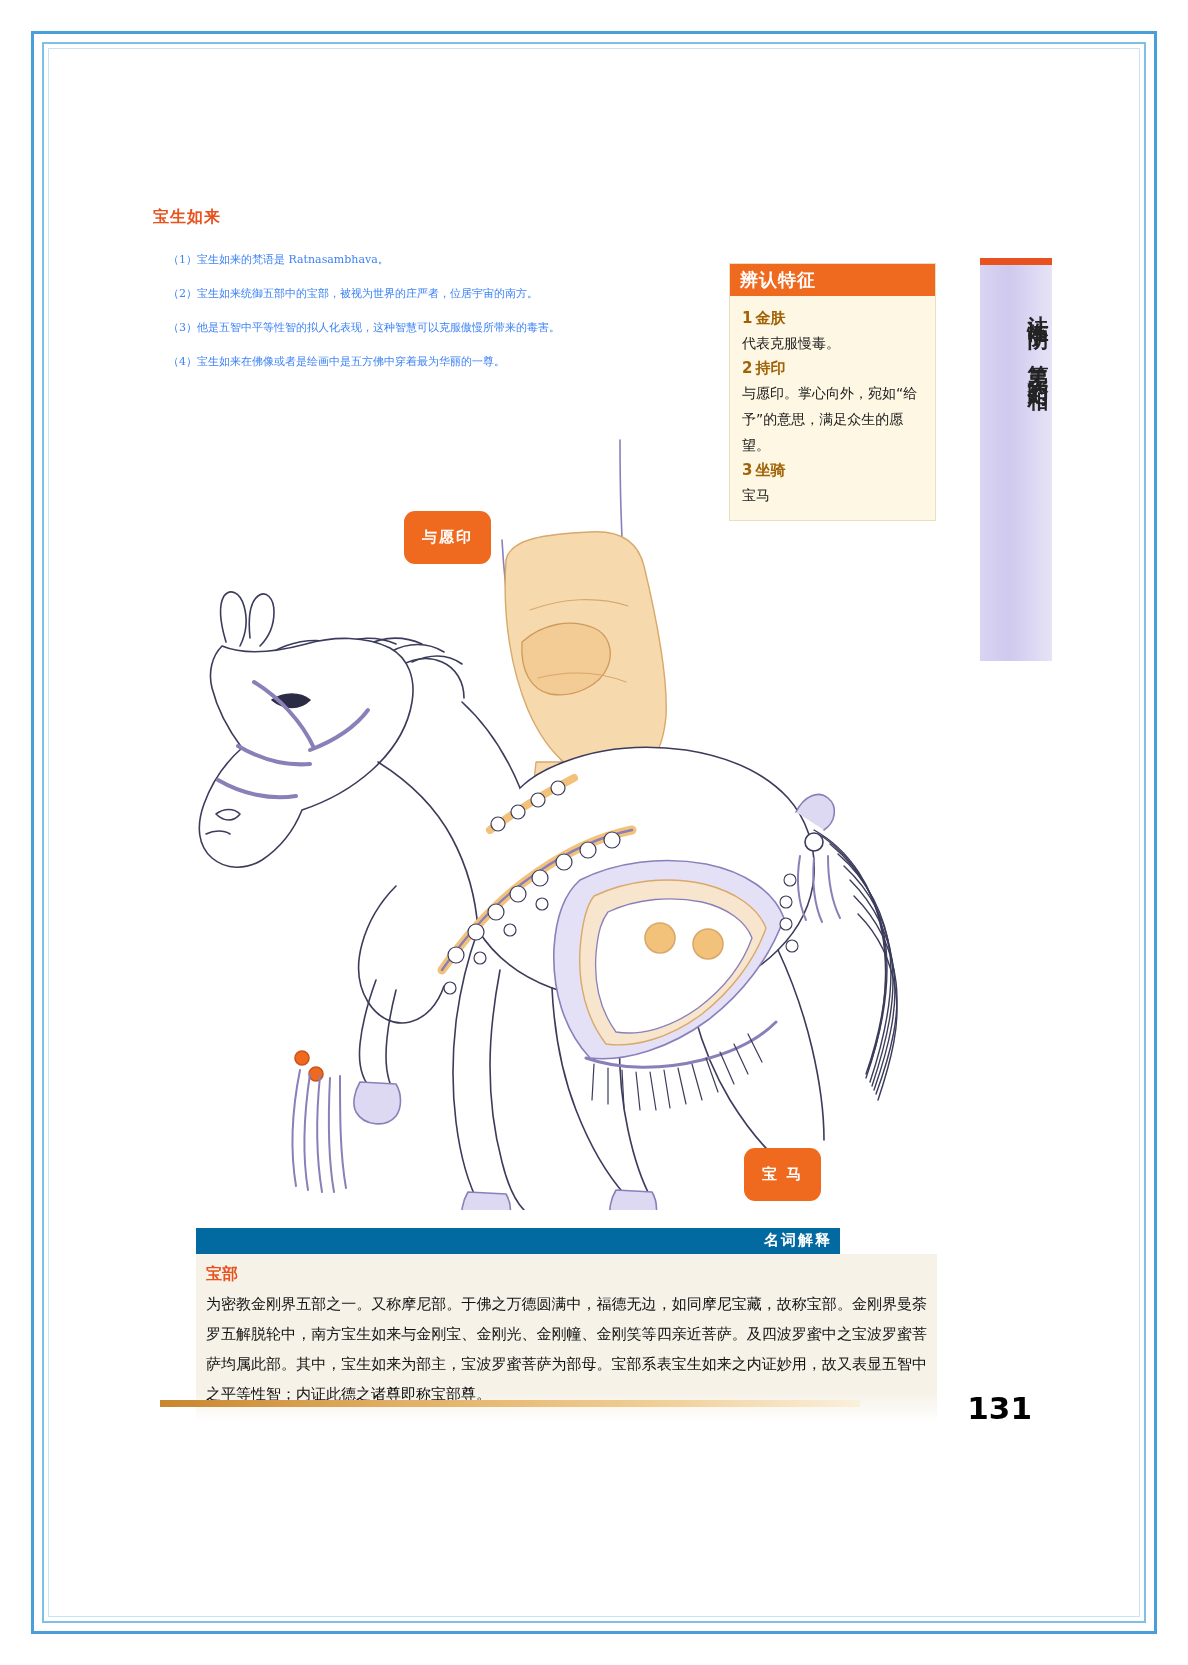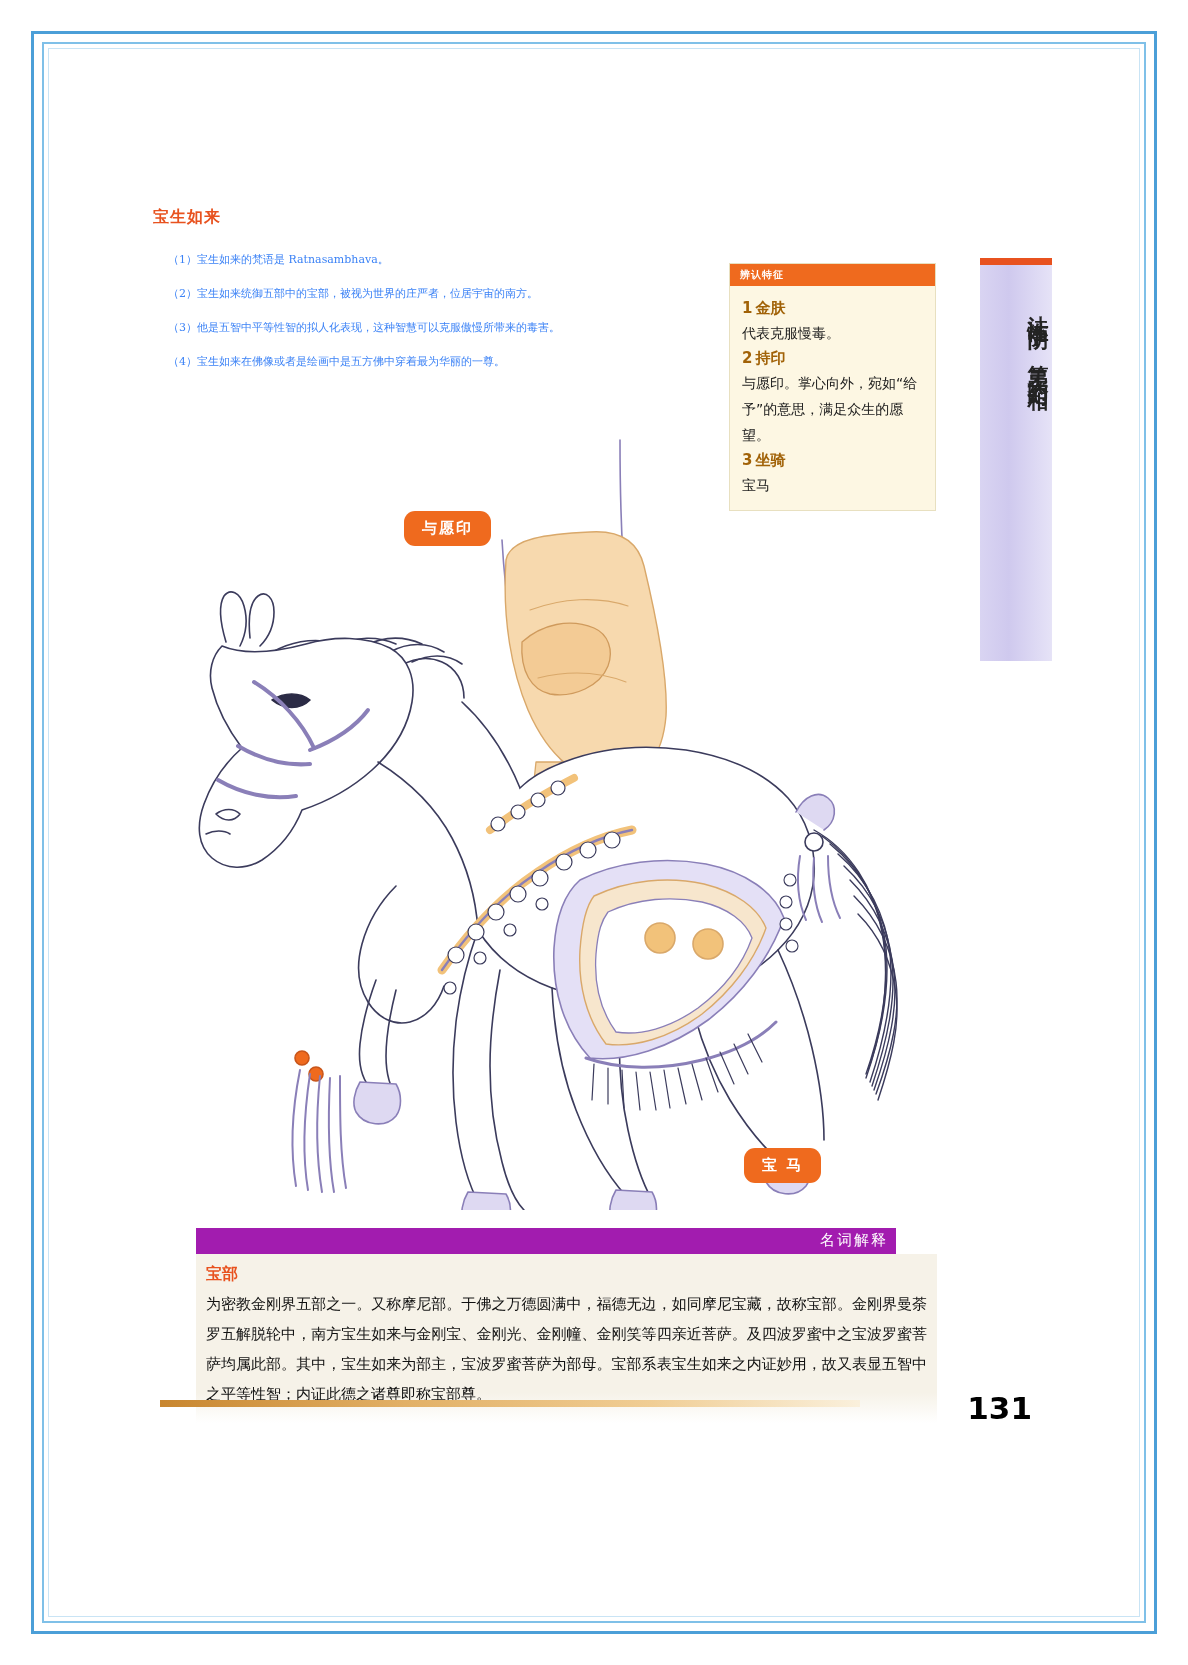--- a/index.html
+++ b/index.html
@@ -70,21 +70,21 @@
     left: 729px; top: 263px;
     width: 207px;
     background: #fdf7e3;
     border: 1px solid #e8e0c0;
     box-sizing: border-box;
     padding-bottom: 12px;
   }
   .feature-head {
     background: #ef6a1e;
     color: #ffffff;
-    font-size: 10px;
+    font-size: 18px;
     font-weight: bold;
     padding: 4px 8px 4px 10px;
     letter-spacing: 1px;
     font-family: "DejaVu Sans", sans-serif;
   }
   .feature-body {
     padding: 10px 12px 0 12px;
   }
   .feat-item-title {
     color: #a16207;
@@ -136,21 +136,21 @@
   }
 
   
   .pill {
     position: absolute;
     background: #ef6a1e;
     color: #ffffff;
     font-size: 15px;
     font-weight: bold;
     border-radius: 11px;
-    padding: 8px 18px;
+    padding: 17px 18px;
     letter-spacing: 2px;
     font-family: "DejaVu Sans", sans-serif;
     white-space: nowrap;
   }
   .pill-mudra { left: 404px; top: 511px; }
   .pill-horse { left: 744px; top: 1148px; }
 
   
   .illus {
     position: absolute;
@@ -160,22 +160,23 @@
 
   
   .gloss {
     position: absolute;
     left: 196px; top: 1228px;
     width: 700px;
   }
   .gloss-bar {
     position: relative;
     height: 26px;
-    background: #a21caf;
-    width: 700px;
+    background: #0369a1;
+    width: 644px;
+    font-weight: bold;
   }
   .gloss-bar-label {
     position: absolute;
     right: 8px; top: 3px;
     color: #ffffff;
     font-size: 15px;
     letter-spacing: 2px;
     font-family: "DejaVu Sans", sans-serif;
   }
   .gloss-body {

